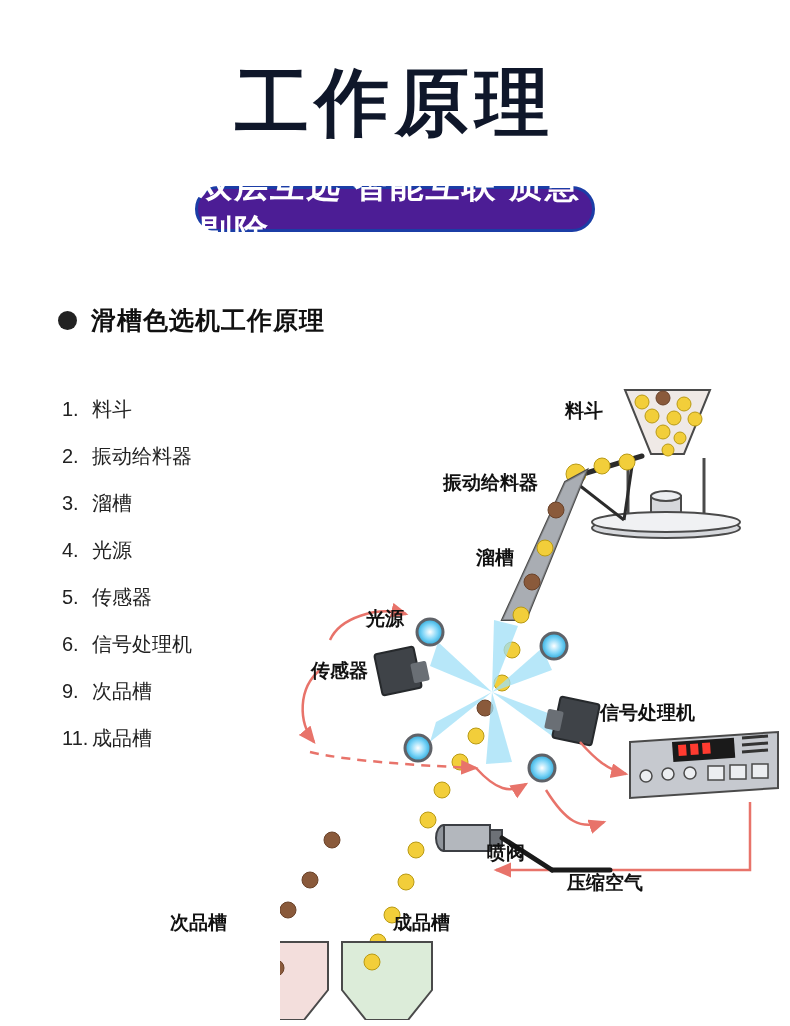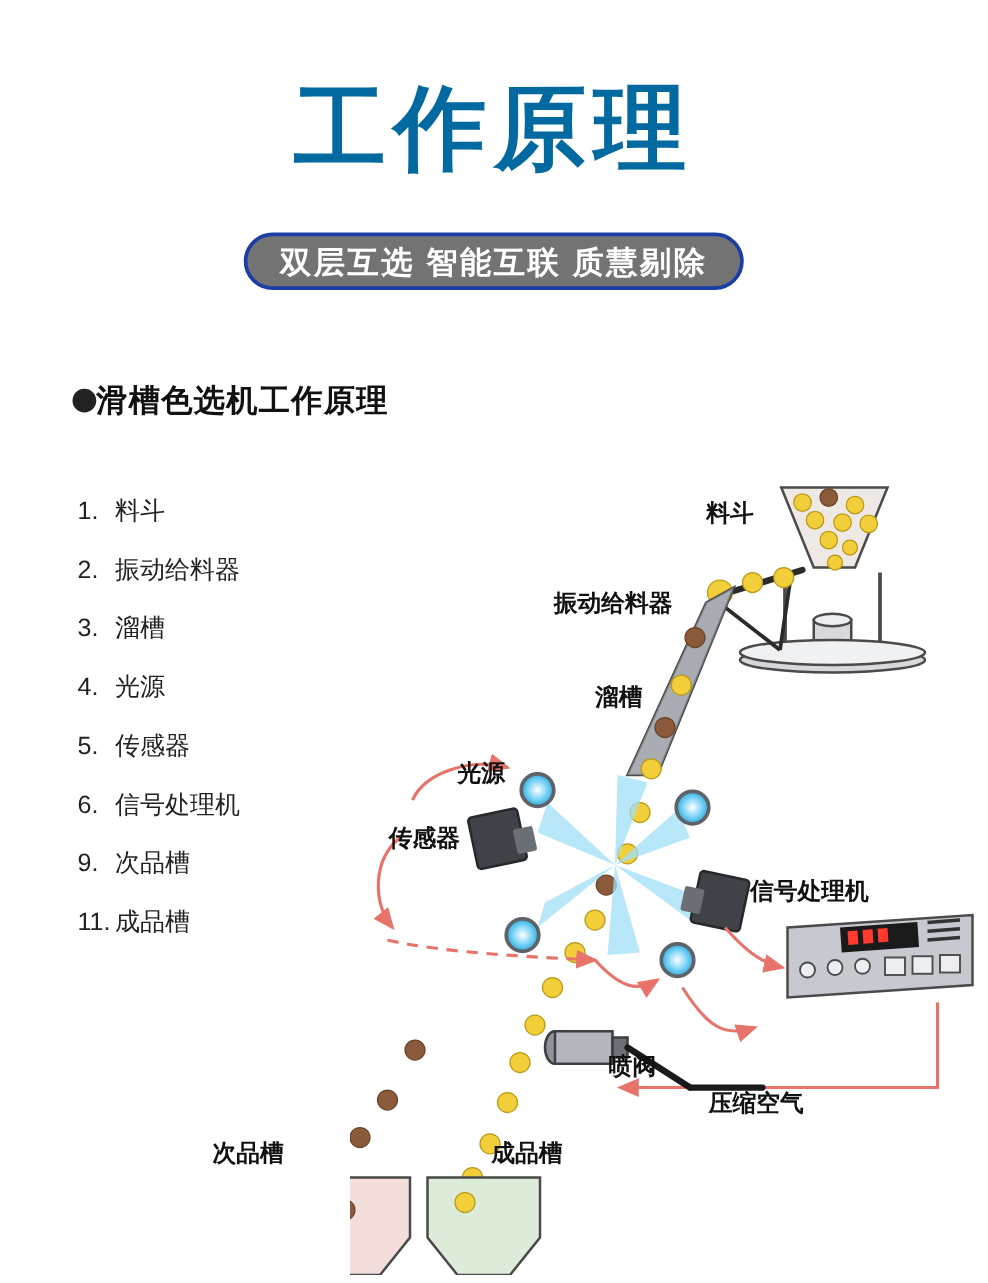--- a/index.html
+++ b/index.html
@@ -19,50 +19,51 @@
   
   .page-title {
     position: absolute;
     top: 66px;
     left: 0;
     width: 790px;
     text-align: center;
     font-size: 74px;
     line-height: 1;
     font-weight: bold;
-    color: #0369a1;
+    color: #0f172a;
     letter-spacing: 6px;
   }
 
   .subtitle-pill {
     position: absolute;
     top: 186px;
     left: 195px;
     width: 400px;
     height: 46px;
     border: 3px solid #1b3da6;
     border-radius: 23px;
-    background: #737373;
+    background: #4c1d95;
     color: #ffffff;
-    font-size: 25px;
+    font-size: 34px;
     font-weight: bold;
     display: flex;
     align-items: center;
     justify-content: center;
     letter-spacing: 2px;
     box-sizing: border-box;
   }
 
   
   .section-head {
     position: absolute;
     top: 304px;
     left: 58px;
     display: flex;
     align-items: center;
+    gap: 14px;
   }
   .section-bullet {
     width: 19px;
     height: 19px;
     background: #222;
     border-radius: 50%;
     display: block;
   }
   .section-head-text {
     font-size: 25px;

